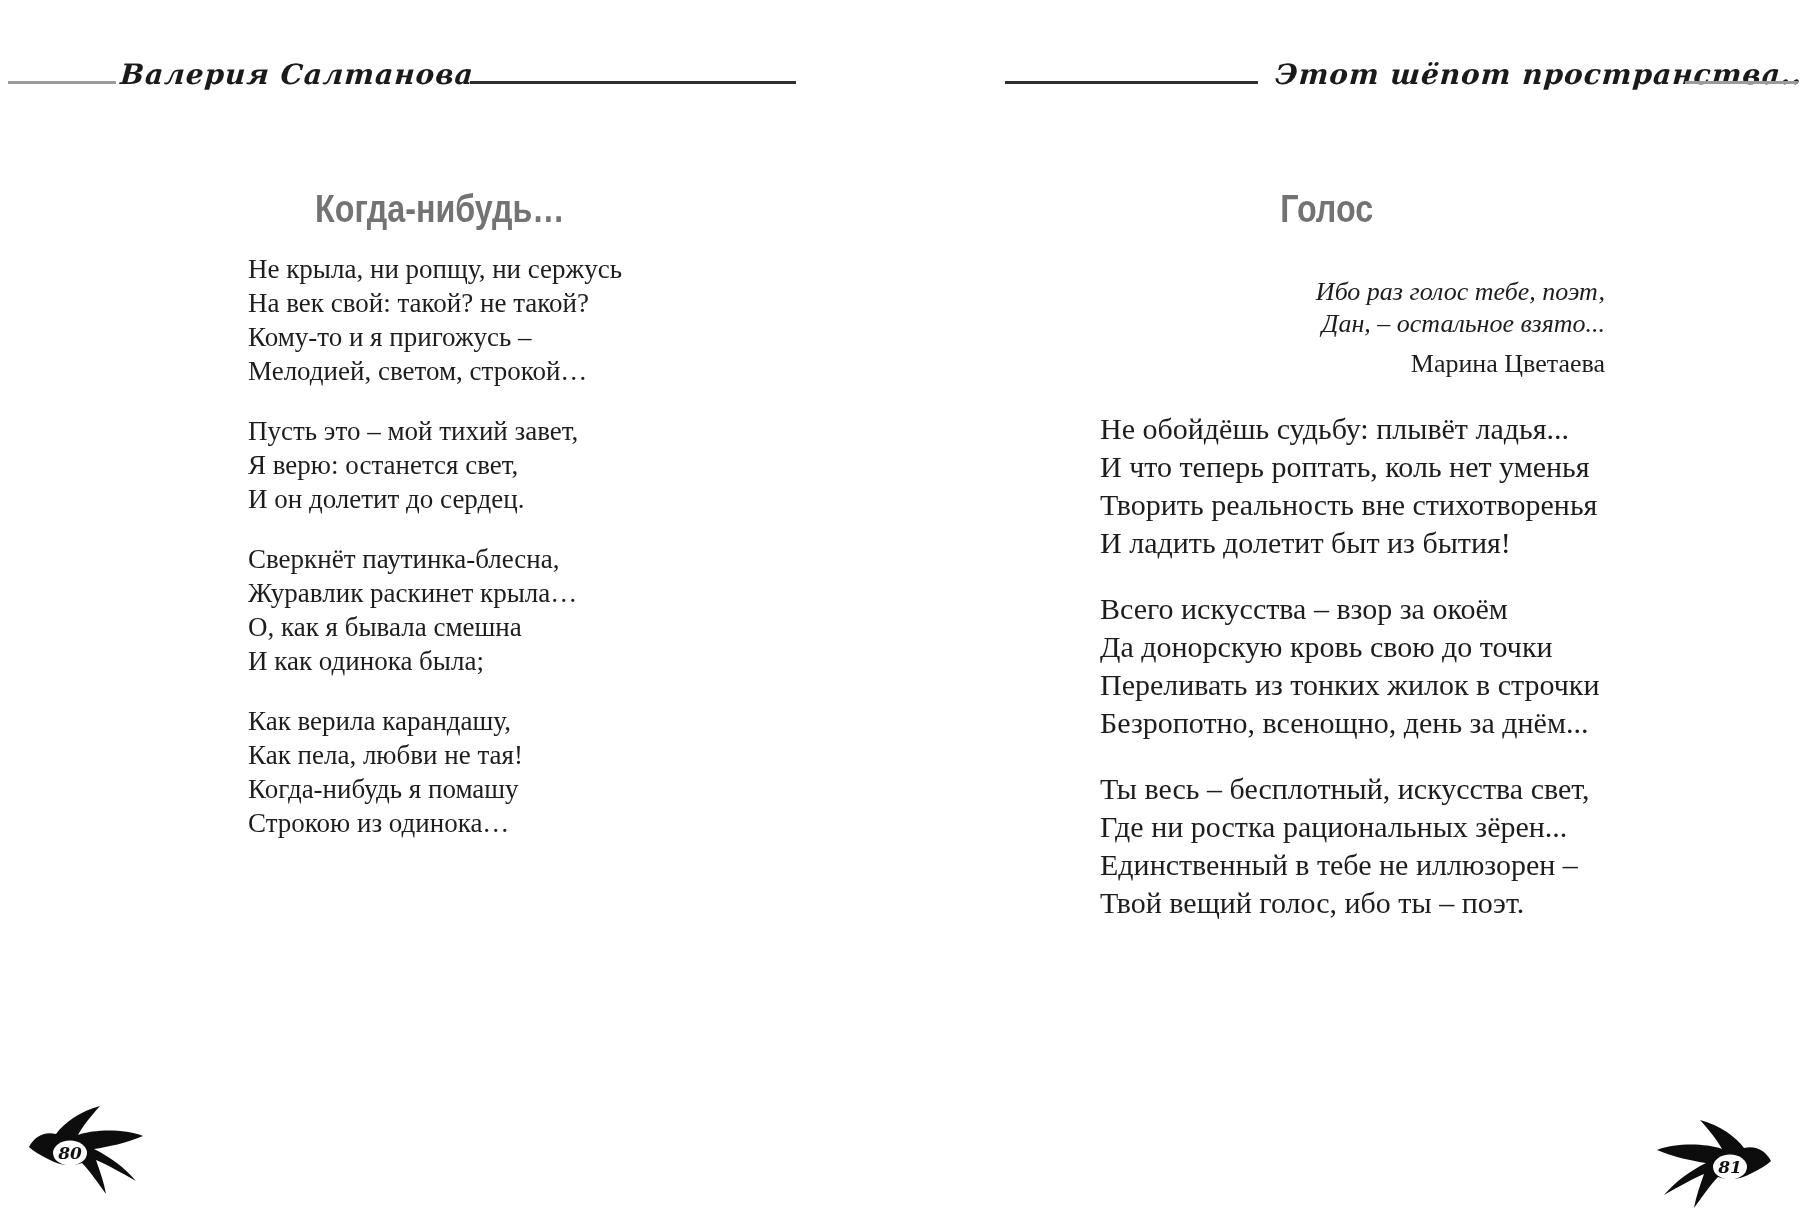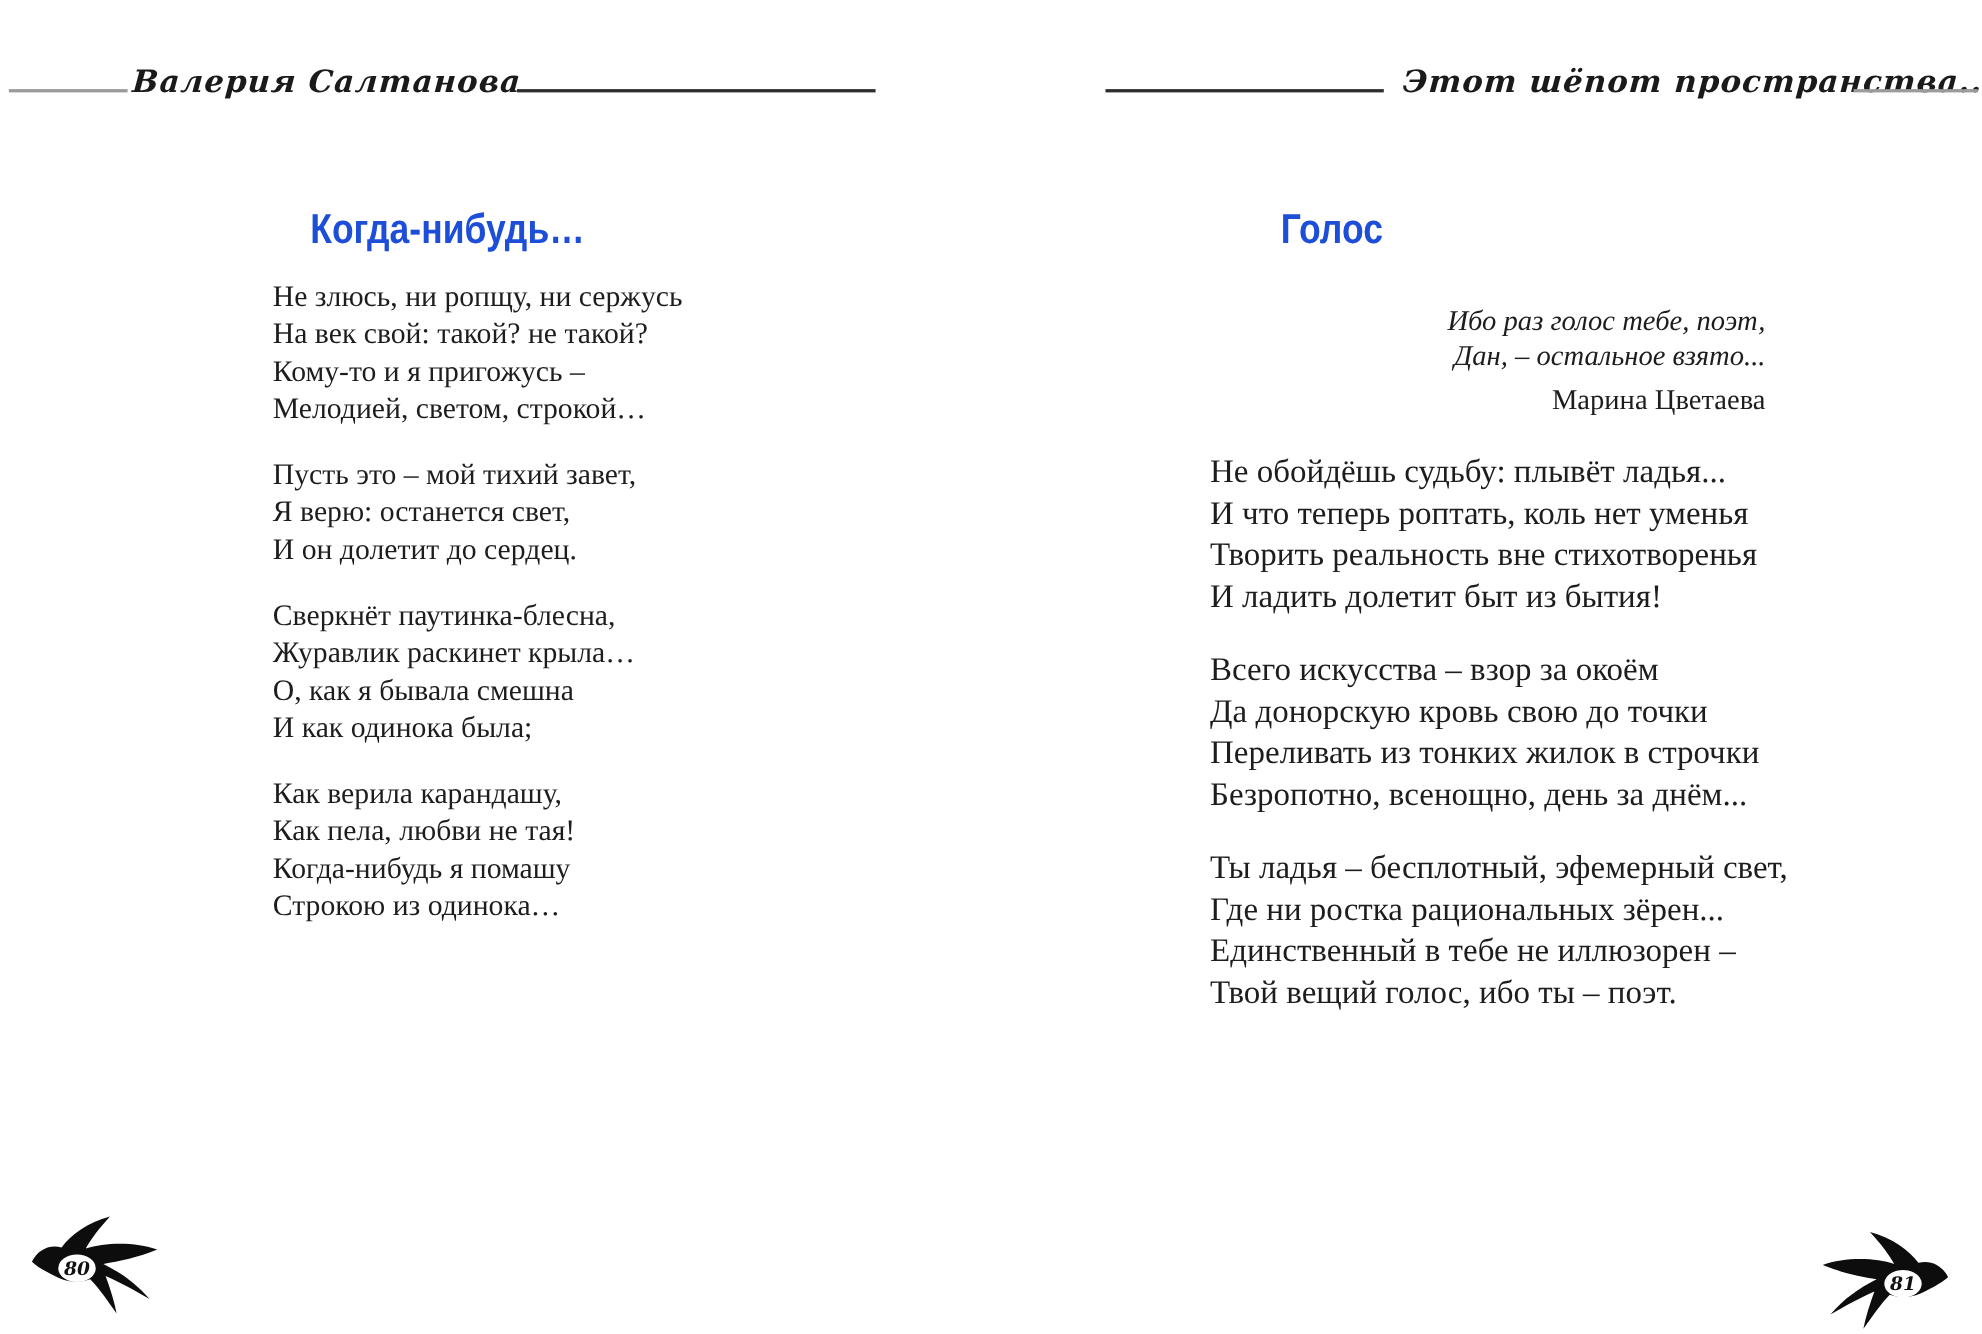--- a/index.html
+++ b/index.html
@@ -22,24 +22,24 @@
     font-style: italic; font-weight: bold;
     font-size: 28px; letter-spacing: 1px;
     text-align: center; color: #1a1a1a;
     transform: skewX(-4deg);
     white-space: nowrap;
   }
 
   
   .poem-title {
     position: absolute; top: 188px;
-    text-align: left;
+    text-align: center;
     font-family: "Liberation Sans", sans-serif;
     font-weight: bold; font-size: 38px;
-    letter-spacing: 0px; color: #1d4ed8;
+    letter-spacing: 0px; color: #737373;
     white-space: nowrap;
   }
   .poem-title .condense { display: inline-block; transform: scaleX(0.85); transform-origin: center; }
 
   
   .poem { position: absolute; }
   .poem .stanza { margin-bottom: 26px; }
   .poem-left-body { left: 248px; top: 252px; font-size: 27px; line-height: 34px; }
   .poem-right-body { left: 1100px; top: 388px; font-size: 30px; line-height: 38px; }
   .poem-right-body .stanza { margin-bottom: 28px; margin-top: 22px; }
@@ -75,21 +75,21 @@
   <div class="rule rule-dark" style="left:1005px; top:81px; width:253px;"></div>
   <div class="running-head" style="left:1275px; width:400px;">Этот шёпот пространства...</div>
   <div class="rule rule-gray" style="left:1685px; top:81px; width:113px;"></div>
 
   <div class="poem-title" style="left:260px; width:360px;">
     <span class="condense">Когда-нибудь…</span>
   </div>
 
   <div class="poem poem-left-body">
       <div class="stanza">
-        <div class="poem-line">Не злюсь, ни ропщу, ни сержусь</div>
+        <div class="poem-line">Не крыла, ни ропщу, ни сержусь</div>
         <div class="poem-line">На век свой: такой? не такой?</div>
         <div class="poem-line">Кому-то и я пригожусь –</div>
         <div class="poem-line">Мелодией, светом, строкой…</div>
       </div>
       <div class="stanza">
         <div class="poem-line">Пусть это – мой тихий завет,</div>
         <div class="poem-line">Я верю: останется свет,</div>
         <div class="poem-line">И он долетит до сердец.</div>
       </div>
       <div class="stanza">
@@ -125,21 +125,21 @@
         <div class="poem-line">Творить реальность вне стихотворенья</div>
         <div class="poem-line">И ладить долетит быт из бытия!</div>
       </div>
       <div class="stanza">
         <div class="poem-line">Всего искусства – взор за окоём</div>
         <div class="poem-line">Да донорскую кровь свою до точки</div>
         <div class="poem-line">Переливать из тонких жилок в строчки</div>
         <div class="poem-line">Безропотно, всенощно, день за днём...</div>
       </div>
       <div class="stanza">
-        <div class="poem-line">Ты ладья – бесплотный, эфемерный свет,</div>
+        <div class="poem-line">Ты весь – бесплотный, искусства свет,</div>
         <div class="poem-line">Где ни ростка рациональных зёрен...</div>
         <div class="poem-line">Единственный в тебе не иллюзорен –</div>
         <div class="poem-line">Твой вещий голос, ибо ты – поэт.</div>
       </div>
     </div>
 
   <div class="folio-bird folio-bird-left">
     <svg viewBox="0 0 120 94" xmlns="http://www.w3.org/2000/svg">
       <path fill="#0d0d0d" d="M3,45
         C8,35 18,29 30,32

